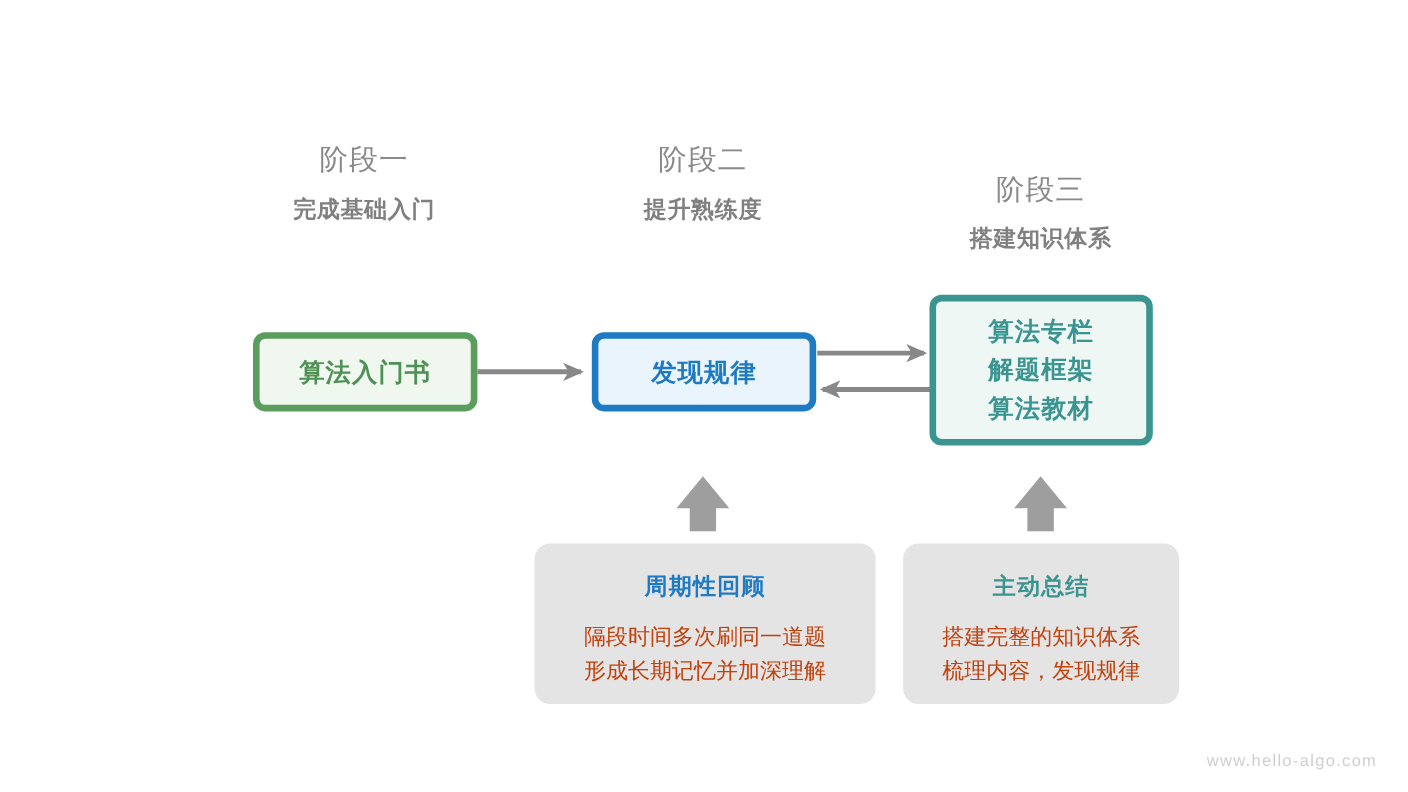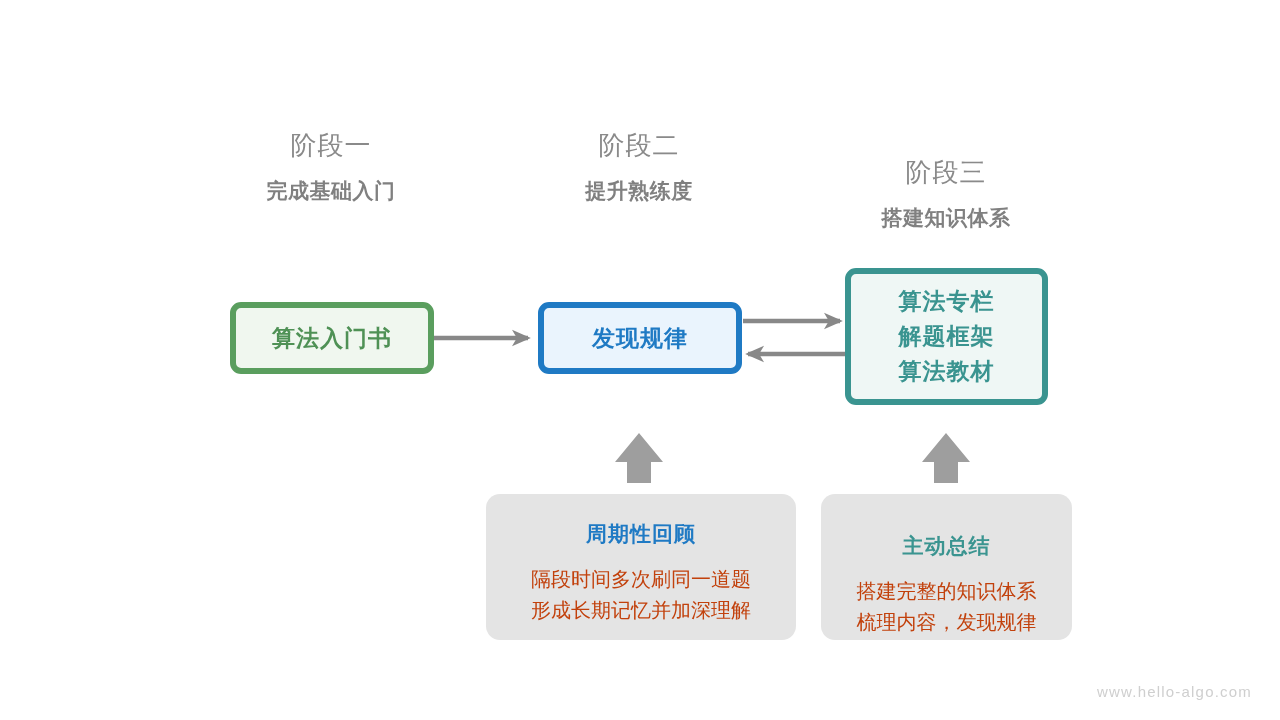--- a/index.html
+++ b/index.html
@@ -94,21 +94,21 @@
     padding-top: 26px;
   }
   .card-title {
     font-size: 21px;
     font-weight: 700;
     letter-spacing: 1px;
     line-height: 28px;
     white-space: nowrap;
   }
   .card-title.blue  { color: #1f7ac4; }
-  .card-title.teal  { color: #3a9490; margin-top: 12px; }
+  .card-title.teal  { color: #3a9490; }
   .card-body {
     margin-top: 16px;
     font-size: 20px;
     font-weight: 400;
     color: #c2410c;
     line-height: 31px;
     text-align: right;
     white-space: nowrap;
   }
 

